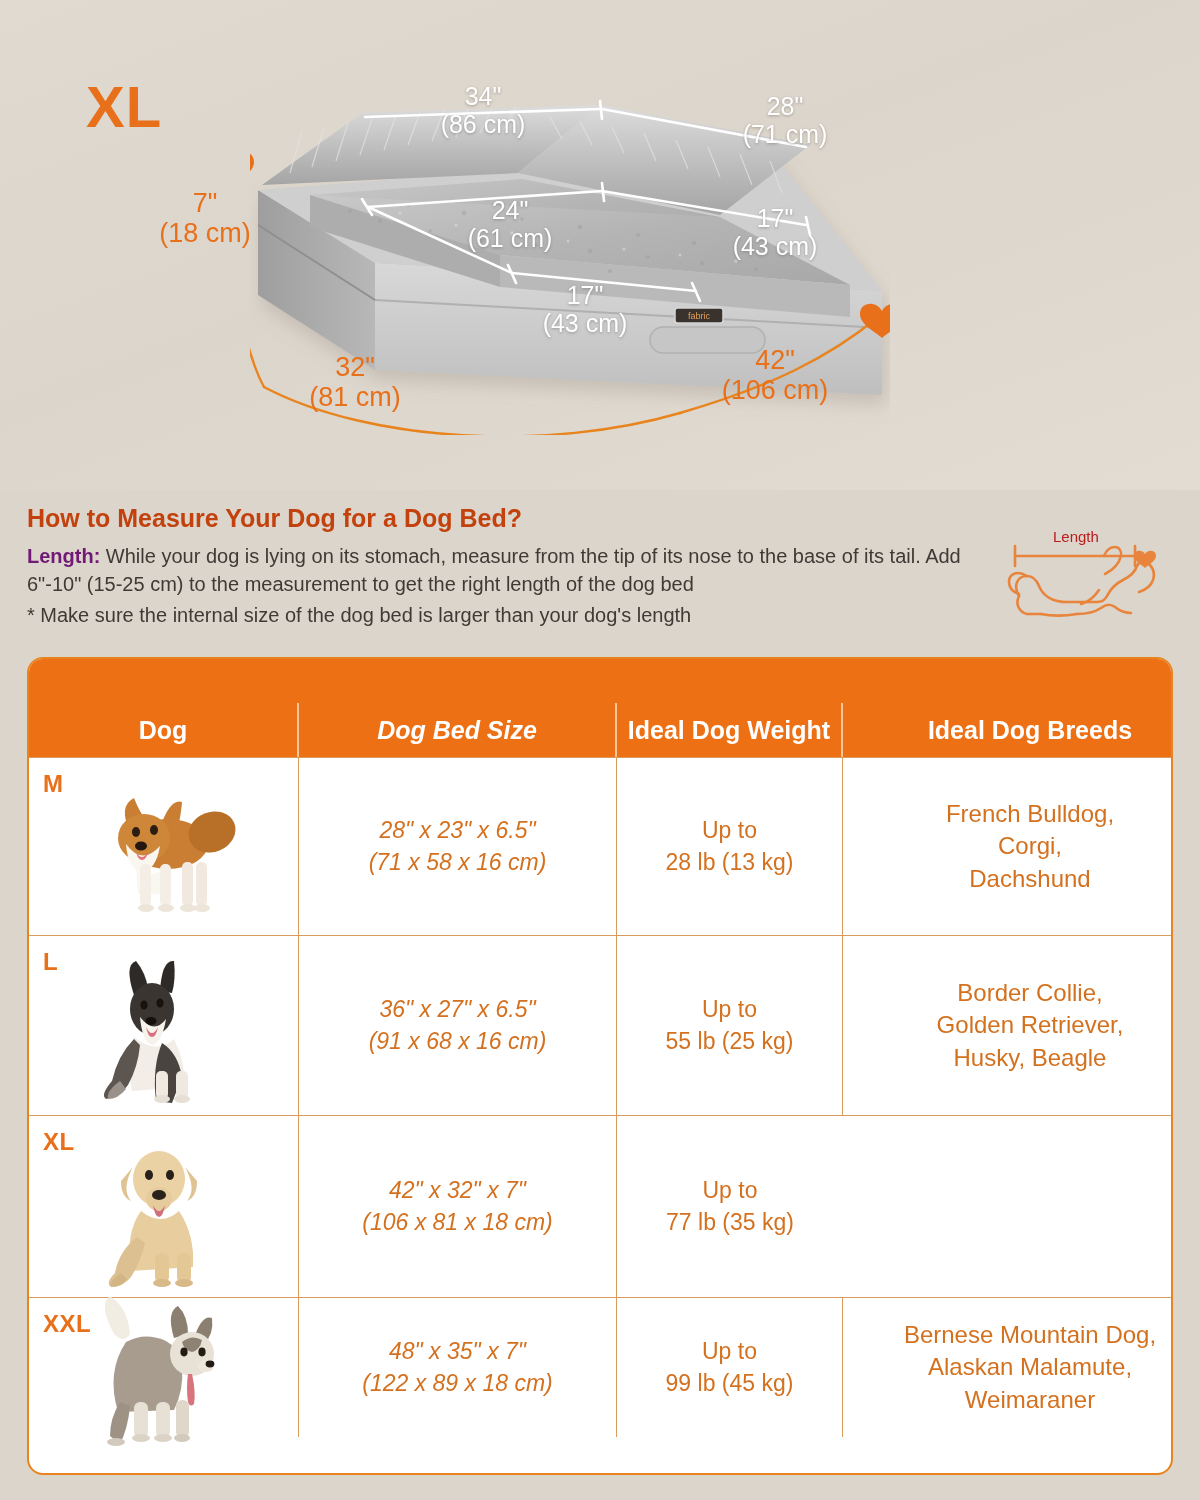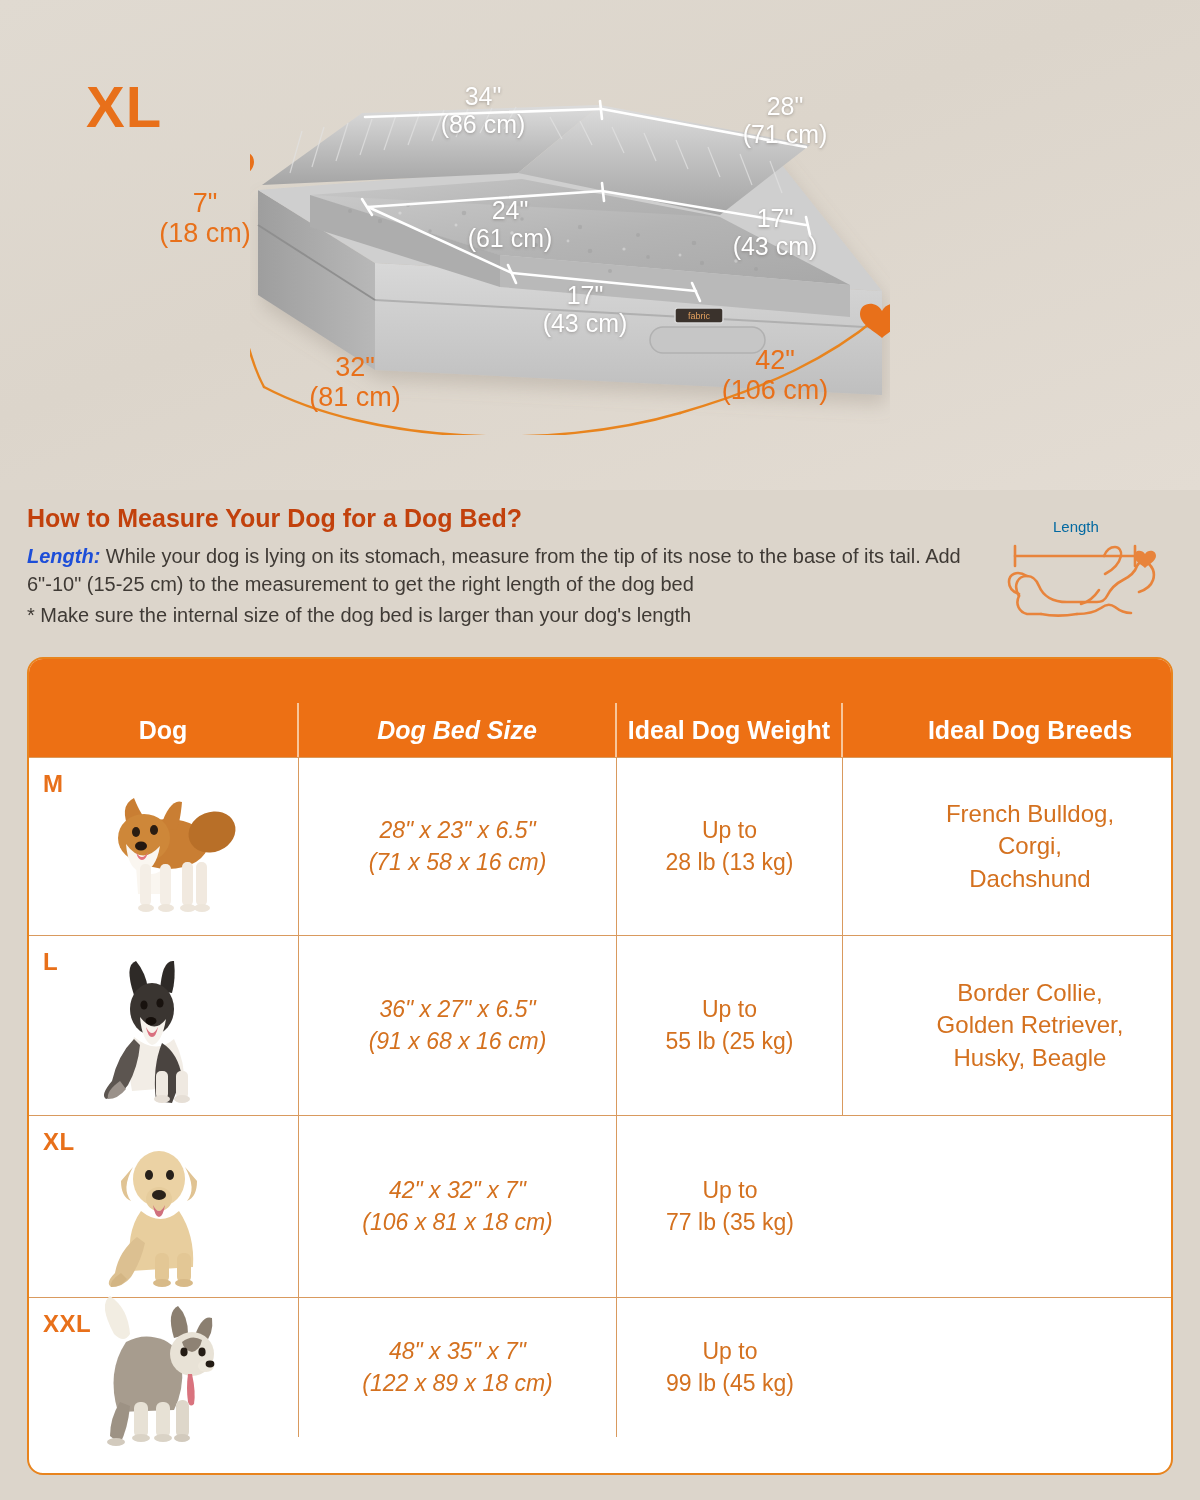--- a/index.html
+++ b/index.html
@@ -88,36 +88,36 @@
     color: #c2410c;
   }
   .measure-body {
     position: absolute;
     left: 27px; top: 50px;
     width: 950px;
     font-size: 20px;
     line-height: 1.42;
     color: #3F3A35;
   }
-  .measure-body b { font-weight: bold; color: #1d4ed8; font-style: italic; }
+  .measure-body b { font-weight: bold; color: #701a75; }
   .measure-note {
     display: block;
     margin-top: 2px;
   }
 
   .dog-icon-box {
     position: absolute;
     left: 995px; top: 516px;
     width: 180px; height: 122px;
   }
   .dog-icon-label {
     position: absolute;
-    left: 58px; top: 2px;
+    left: 58px; top: 12px;
     font-size: 15px;
-    color: #0369a1;
+    color: #b91c1c;
   }
 
   
   .table {
     position: absolute;
     left: 27px; top: 657px;
     width: 1146px;
     height: 818px;
     border: 2px solid #E8841E;
     border-radius: 16px;
@@ -148,21 +148,21 @@
 
   .trow {
     display: flex;
     border-top: 1.5px solid #D99A5E;
     background: #fff;
   }
   .trow:first-of-type { border-top: none; }
   .r-m   { height: 178px; }
   .r-l   { height: 180px; }
   .r-xl  { height: 182px; }
-  .r-xxl { height: 140px; }
+  .r-xxl { height: 140px; justify-content: flex-end; }
 
   .td {
     position: relative;
     display: flex;
     align-items: center;
     justify-content: center;
     border-right: 1.5px solid #D99A5E;
     color: #D4711F;
     font-size: 23px;
     line-height: 1.35;
@@ -510,14 +510,17 @@
         <ellipse cx="85" cy="148" rx="9" ry="4" fill="#DAD3C6"></ellipse>
         <ellipse cx="107" cy="148" rx="9" ry="4" fill="#DAD3C6"></ellipse>
         <ellipse cx="126" cy="148" rx="8" ry="4" fill="#D2CABD"></ellipse>
         <ellipse cx="60" cy="152" rx="9" ry="4" fill="#D2CABD"></ellipse>
       </svg>
     </div>
     <div class="td c2">48" x 35" x 7"
 (122 x 89 x 18 cm)</div>
     <div class="td c3">Up to
 99 lb (45 kg)</div>
+    <div class="td c4 td-breeds">Bernese Mountain Dog,
+Alaskan Malamute,
+Weimaraner</div>
   </div>
 </div>
 
 </body></html>

